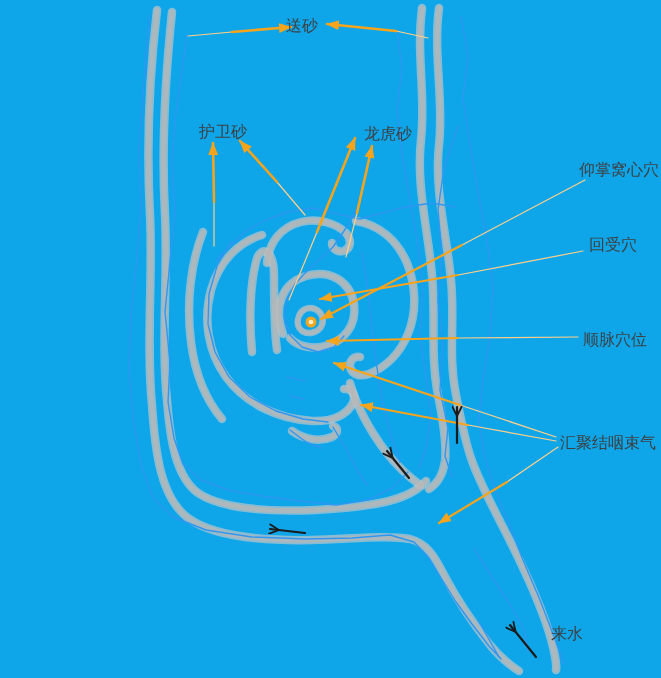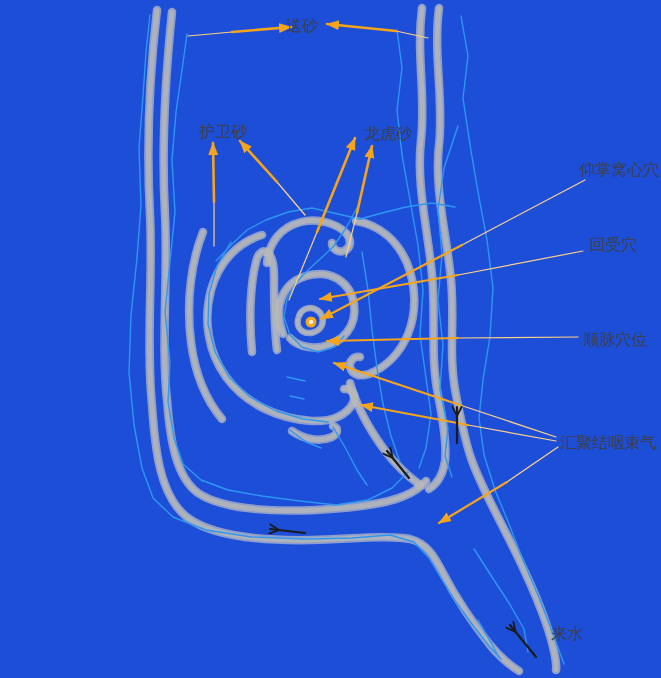--- a/index.html
+++ b/index.html
@@ -1,16 +1,16 @@
 <!DOCTYPE html>
 <html><head>
 <meta charset="utf-8">
 <style>
   html,body{margin:0;padding:0;background:#ffffff;}
-  .stage{position:relative;width:661px;height:678px;background:#1d4ed8;overflow:hidden;
+  .stage{position:relative;width:661px;height:678px;background:#0ea5e9;overflow:hidden;
          font-family:"DejaVu Sans", sans-serif;}
   svg{display:block;}
   .ridge-soft{fill:none;stroke:#c9c9c9;stroke-width:8.5;stroke-linecap:round;stroke-linejoin:round;opacity:.65;}
   .ridge-core{fill:none;stroke:#b6b6b6;stroke-width:5;stroke-linecap:round;stroke-linejoin:round;opacity:.8;}
   .water{fill:none;stroke:#2e97f2;stroke-width:1.4;stroke-linecap:round;stroke-linejoin:round;}
   .lead-thin{fill:none;stroke:#ffd089;stroke-width:1.2;stroke-linecap:round;}
   .lead-main{fill:none;stroke:#f5a41c;stroke-width:2.6;stroke-linecap:round;}
   .lead-main.slim{stroke-width:2.2;}
   .flow{fill:none;stroke:#1b1b1b;stroke-width:2.2;stroke-linecap:round;}
   text.lbl{font-size:16px;fill:#3f3f3f;}

